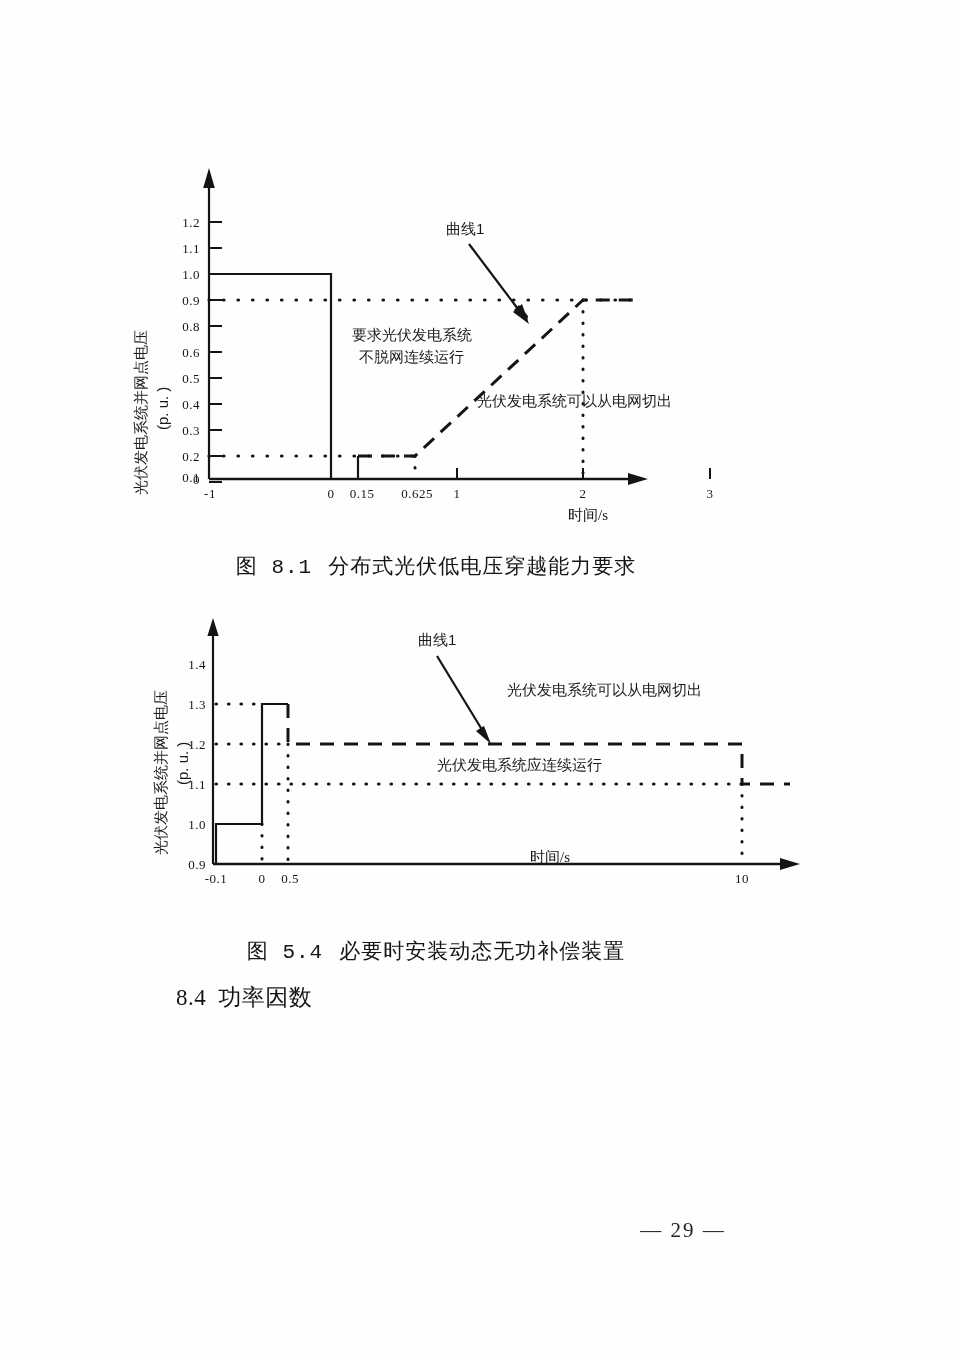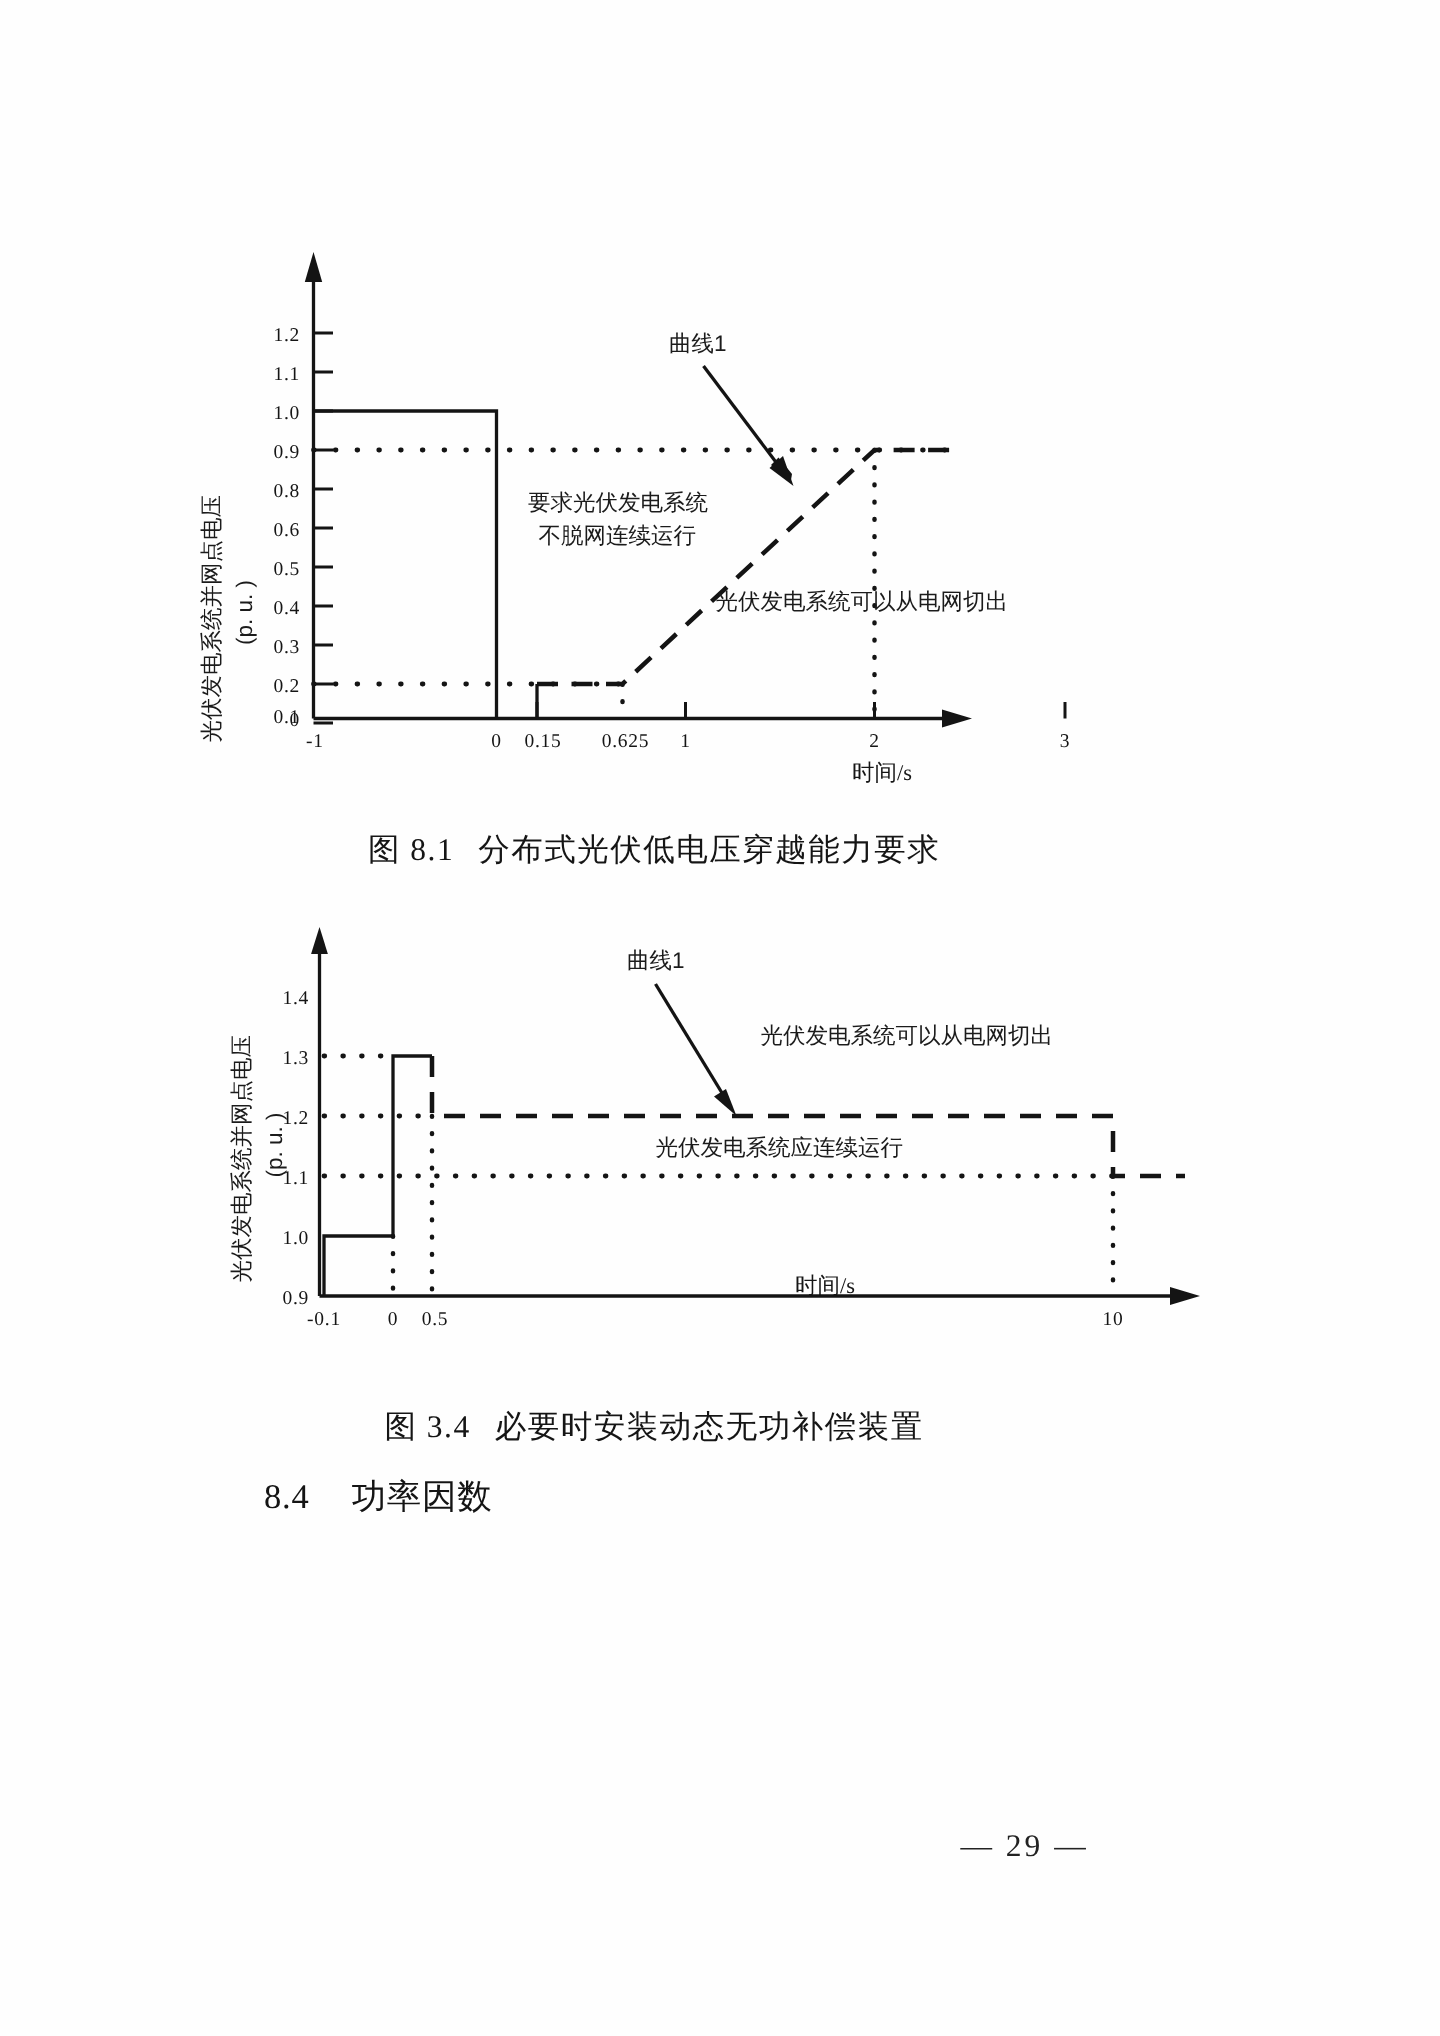--- a/index.html
+++ b/index.html
@@ -29,40 +29,40 @@
   }
   .fig1 { top: 150px; height: 400px; }
   .fig2 { top: 600px; height: 330px; }
 
   .fig-svg { display: block; }
 
   .caption {
     position: absolute;
     width: 872px;
     text-align: center;
-    font-family: Liberation Serif, serif;
+    font-family: Liberation Mono, monospace;
     font-size: 21px;
     letter-spacing: 1px;
     color: #151515;
   }
   .cap1 { top: 552px; }
   .cap2 { top: 937px; }
   .caption .cap-num { margin-right: 16px; }
 
   
   .section-heading {
     position: absolute;
     left: 176px;
     top: 982px;
     font-size: 23px;
     font-family: "Liberation Serif", "DejaVu Serif", serif;
     color: #141414;
     letter-spacing: 0.5px;
   }
-  .section-heading .sec-num { margin-right: 28px; }
+  .section-heading .sec-num { margin-right: 12px; }
 
   .body-text {
     position: absolute;
     left: 128px;
     top: 1026px;
     width: 716px;
     font-size: 23px;
     line-height: 44px;
     color: #181818;
     letter-spacing: 0.6px;
@@ -245,21 +245,21 @@
       </g>
 
       <text class="cn-label" x="507" y="95">光伏发电系统可以从电网切出</text>
       <text class="cn-label" x="437" y="170">光伏发电系统应连续运行</text>
 
       <text class="axis-title" x="530" y="262">时间/s</text>
     </svg>
   </div>
 
   <div class="caption cap2">
-    <span class="cap-num">图 3.4</span><span>必要时安装动态无功补偿装置</span>
+    <span class="cap-num">图 5.4</span><span>必要时安装动态无功补偿装置</span>
   </div>
 
   <div class="section-heading">
     <span class="sec-num">8.4</span><span>功率因数</span>
   </div>
 
 
   <div class="page-number">
     <span class="pn-inner">— 29 —</span>
   </div>

